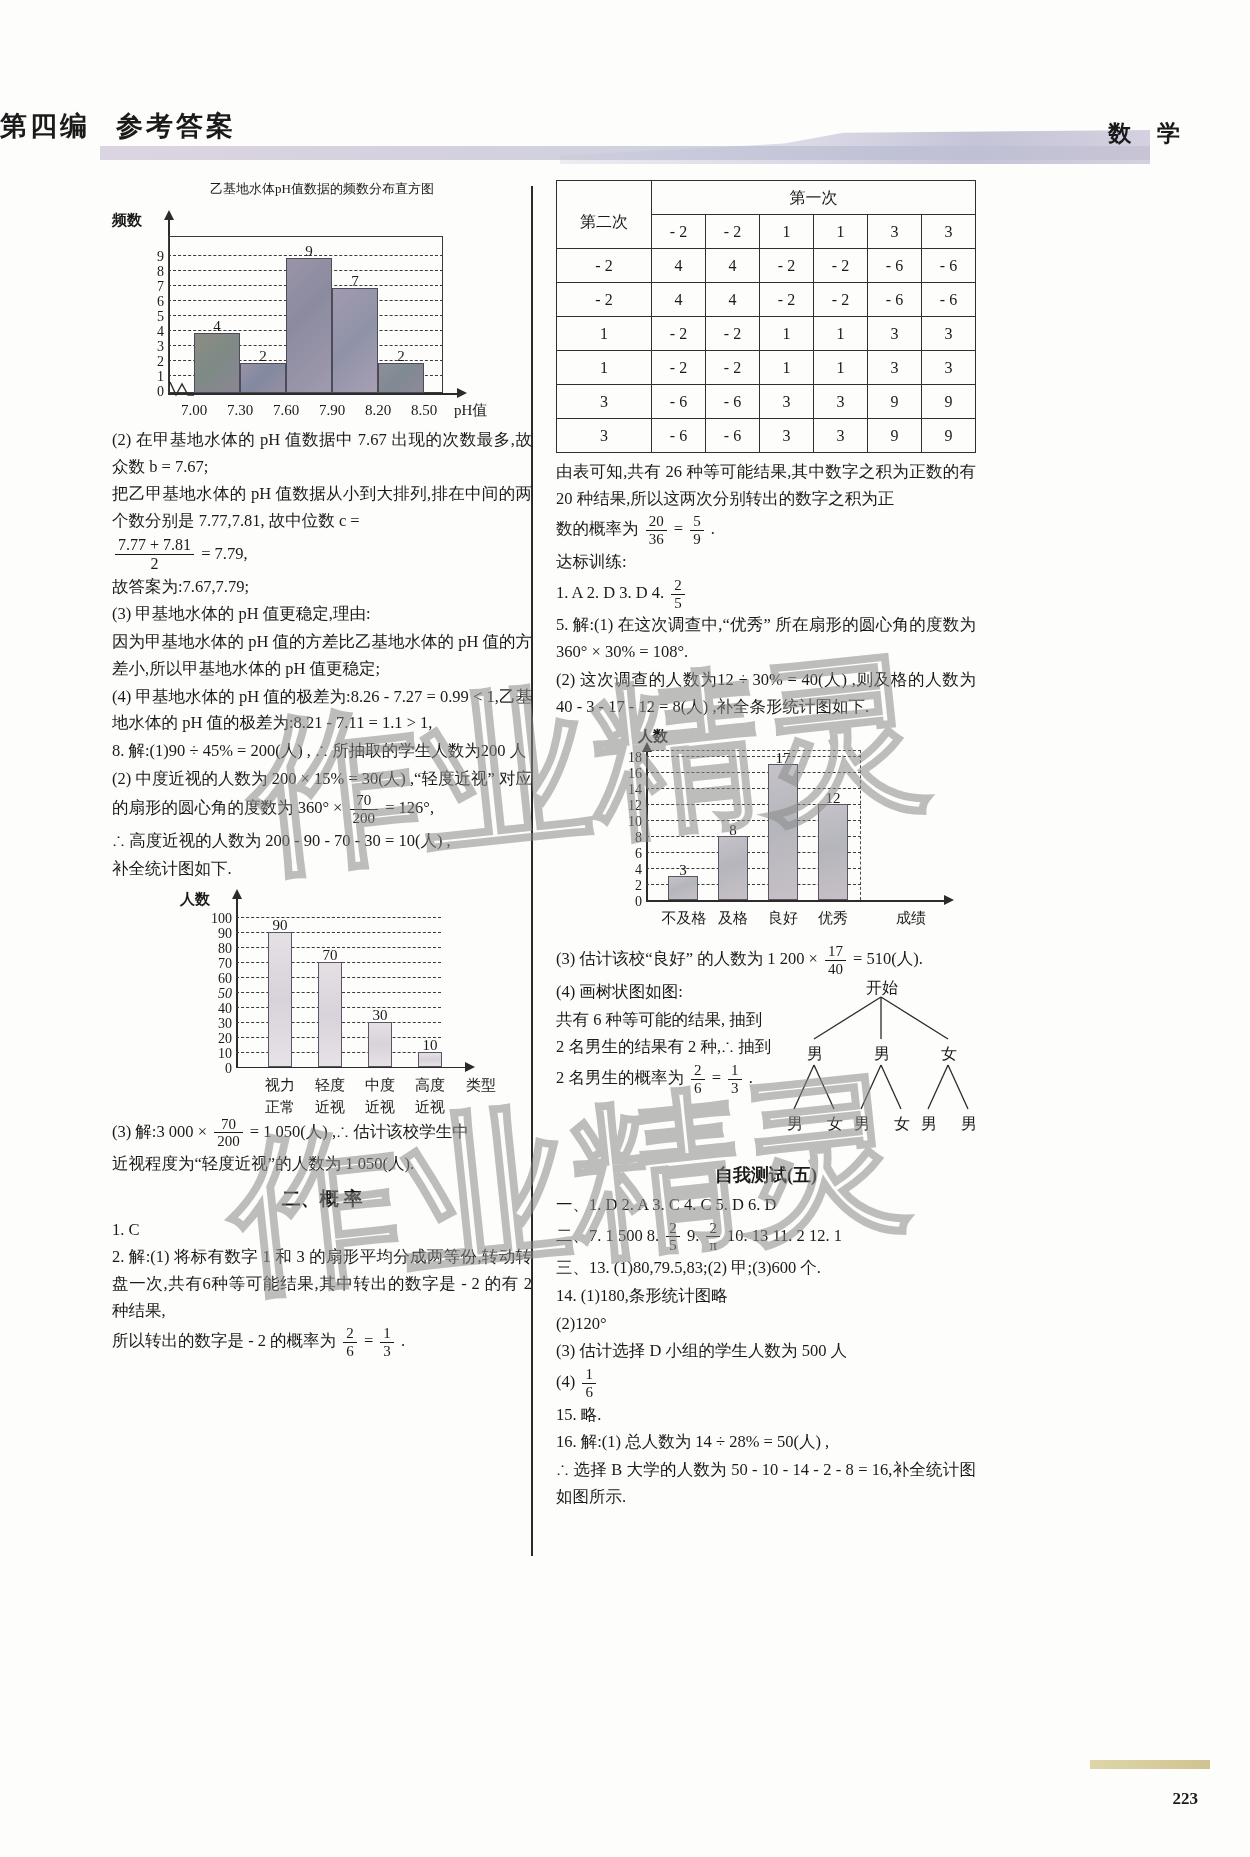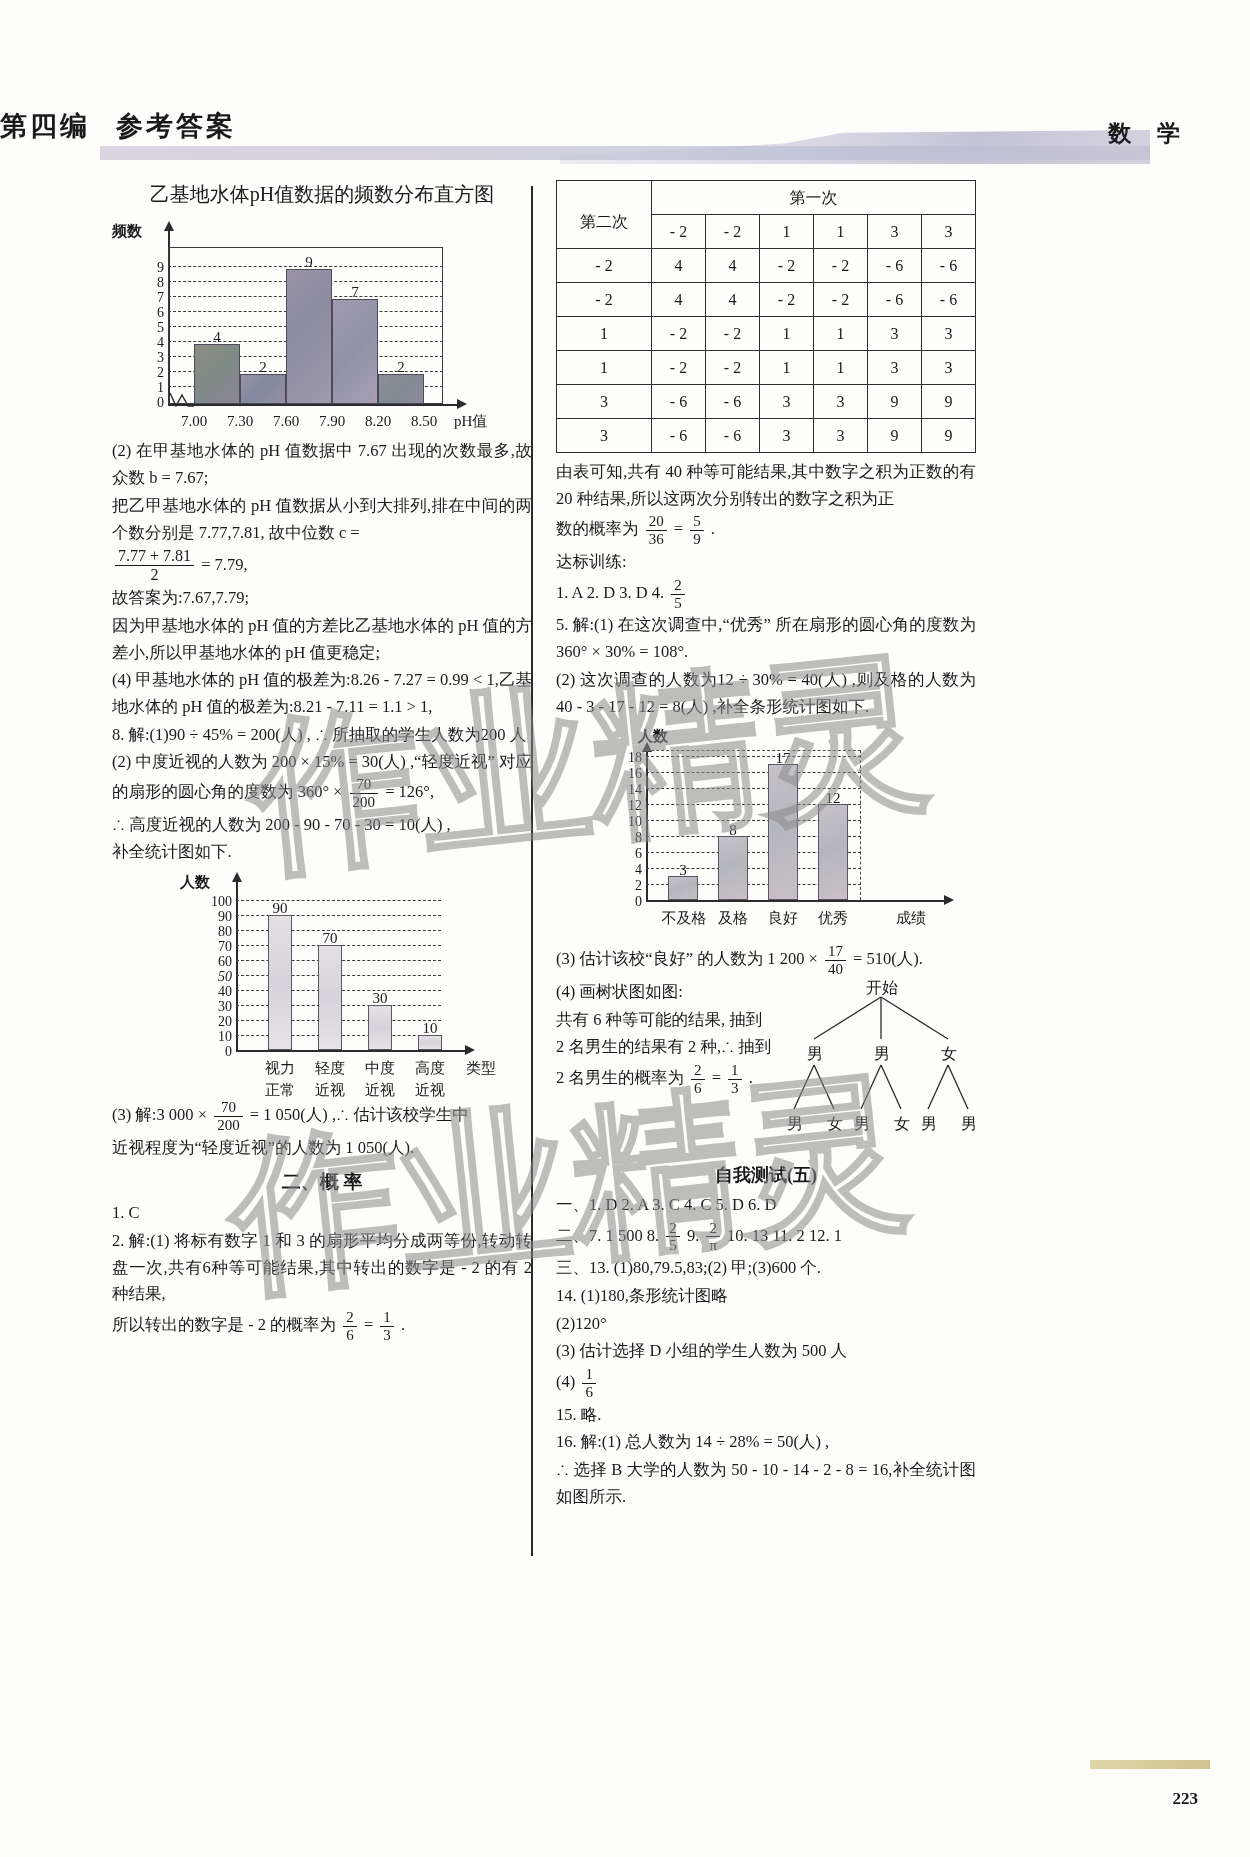--- a/index.html
+++ b/index.html
@@ -99,21 +99,21 @@
   .tbl .corner-inner { display:block; padding-top:14px; }
 
   
   .tree { position:relative; }
   .tree .node { position:absolute; font-size:16px; text-align:center; width:30px; }
   .tree svg { position:absolute; left:0; top:0; }
 
   
   .sec-head { text-align:center; font-size:19px; font-weight:bold; margin:6px 0 2px 0; }
   .sec-head2 { text-align:center; font-size:18px; font-weight:bold; margin:4px 0 2px 0; }
-  .charttitle { font-size:20px; text-align:center; margin-bottom:9px; }
+  .charttitle { font-size:13px; text-align:center; margin-bottom:9px; }
 
   
   #watermark {
     position:absolute; left:210px; top:600px; width:880px; height:800px;
     pointer-events:none; z-index:40; opacity:.55;
   }
   #watermark .wm {
     position:absolute; font-size:170px; font-weight:bold;
     color:transparent;
     -webkit-text-stroke:2.5px #8a8a8a;
@@ -210,20 +210,21 @@
     <p class="t">(2) 在甲基地水体的 pH 值数据中 7.67 出现的次数最多,故众数 b = 7.67;</p>
     <p class="t"><span>把乙甲基地水体的 pH 值数据从小到大排列,排在中间的两个数分别是 7.77,7.81, 故中位数 c =</span></p>
     <p class="t">
       <span class="frac big">
         <span class="num">7.77 + 7.81</span>
         <span class="den">2</span>
       </span>
       <span>= 7.79,</span>
     </p>
     <p class="t">故答案为:7.67,7.79;</p>
+    <p class="t">(3) 甲基地水体的 pH 值更稳定,理由:</p>
     <p class="t">因为甲基地水体的 pH 值的方差比乙基地水体的 pH 值的方差小,所以甲基地水体的 pH 值更稳定;</p>
     <p class="t">(4) 甲基地水体的 pH 值的极差为:8.26 - 7.27 = 0.99 &lt; 1,乙基地水体的 pH 值的极差为:8.21 - 7.11 = 1.1 &gt; 1,</p>
 
     <p class="t">8. 解:(1)90 ÷ 45% = 200(人) , ∴ 所抽取的学生人数为200 人</p>
     <p class="t">
       <span>(2) 中度近视的人数为 200 × 15% = 30(人) ,“轻度近视” 对应的扇形的圆心角的度数为 360° ×</span>
       <span class="frac">
         <span class="num">70</span>
         <span class="den">200</span>
       </span>
@@ -379,21 +380,21 @@
         <td>- 6</td>
         <td>- 6</td>
         <td>3</td>
         <td>3</td>
         <td>9</td>
         <td>9</td>
       </tr>
     </tbody>
       </table>
 
-    <p class="t">由表可知,共有 40 种等可能结果,其中数字之积为正数的有 20 种结果,所以这两次分别转出的数字之积为正</p>
+    <p class="t">由表可知,共有 26 种等可能结果,其中数字之积为正数的有 20 种结果,所以这两次分别转出的数字之积为正</p>
     <p class="t">
       <span>数的概率为</span>
       <span class="frac">
         <span class="num">20</span>
         <span class="den">36</span>
       </span>
       <span>=</span>
       <span class="frac">
         <span class="num">5</span>
         <span class="den">9</span>

